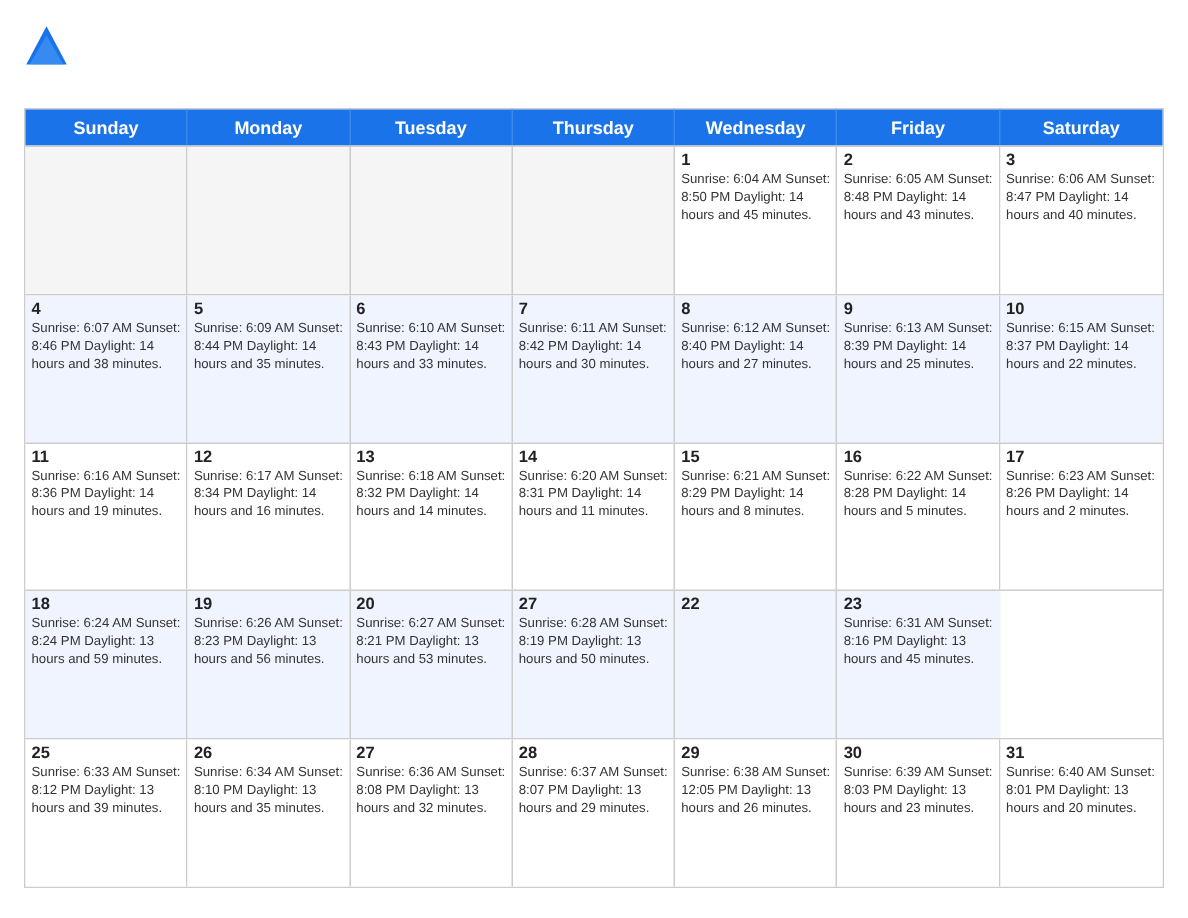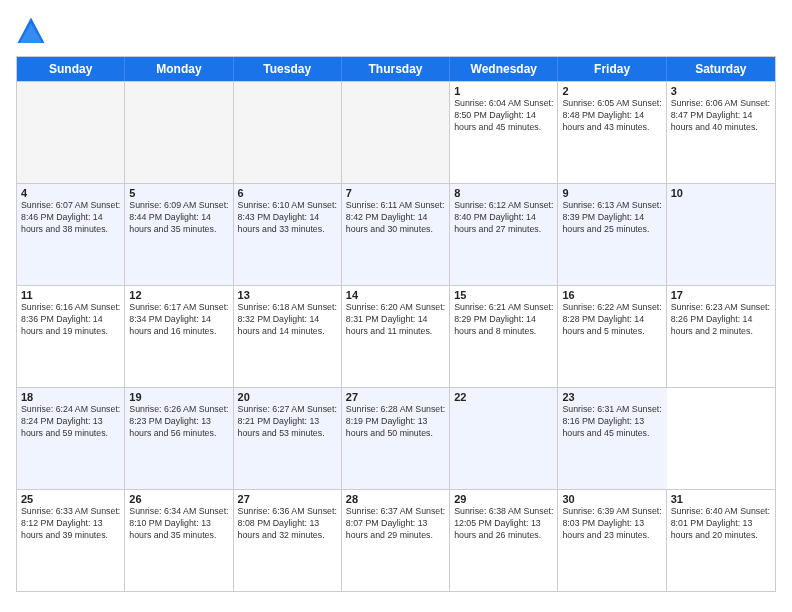--- a/index.html
+++ b/index.html
@@ -9,20 +9,21 @@
       width: 792px;
       height: 612px;
       overflow: hidden;
     }
     .page {
       width: 792px;
       height: 612px;
       padding: 16px 16px 20px 16px;
       display: flex;
       flex-direction: column;
+      gap: 16px;
     }
     .header {
       display: flex;
       justify-content: space-between;
       align-items: flex-start;
       margin-bottom: 10px;
     }
     .logo {
       display: flex;
       align-items: center;
@@ -204,20 +205,24 @@
           </div>
           <div class="cal-cell alt-row">
             <div class="day-num">9</div>
             <div class="day-info">Sunrise: 6:13 AM
 Sunset: 8:39 PM
 Daylight: 14 hours
 and 25 minutes.</div>
           </div>
           <div class="cal-cell alt-row">
             <div class="day-num">10</div>
+            <div class="day-info">Sunrise: 6:15 AM
+Sunset: 8:37 PM
+Daylight: 14 hours
+and 22 minutes.</div>
           </div>
         </div>
         <div class="cal-row">
           <div class="cal-cell">
             <div class="day-num">11</div>
             <div class="day-info">Sunrise: 6:16 AM
 Sunset: 8:36 PM
 Daylight: 14 hours
 and 19 minutes.</div>
           </div>

